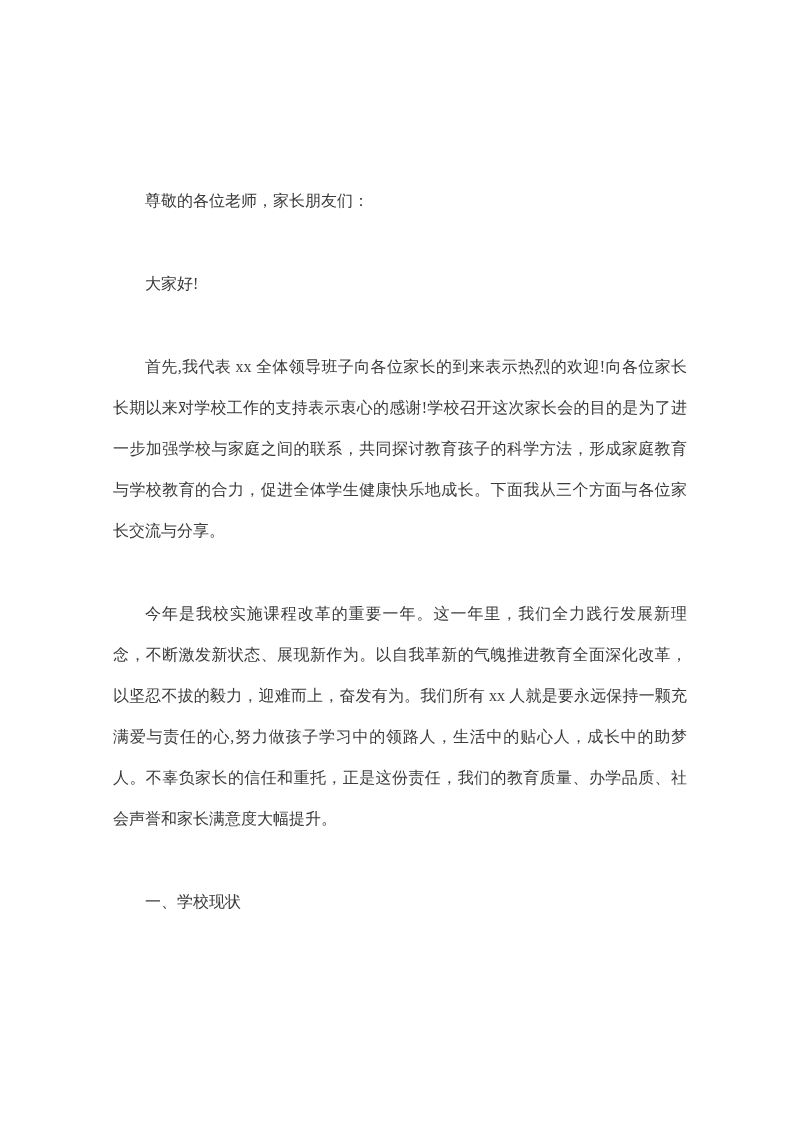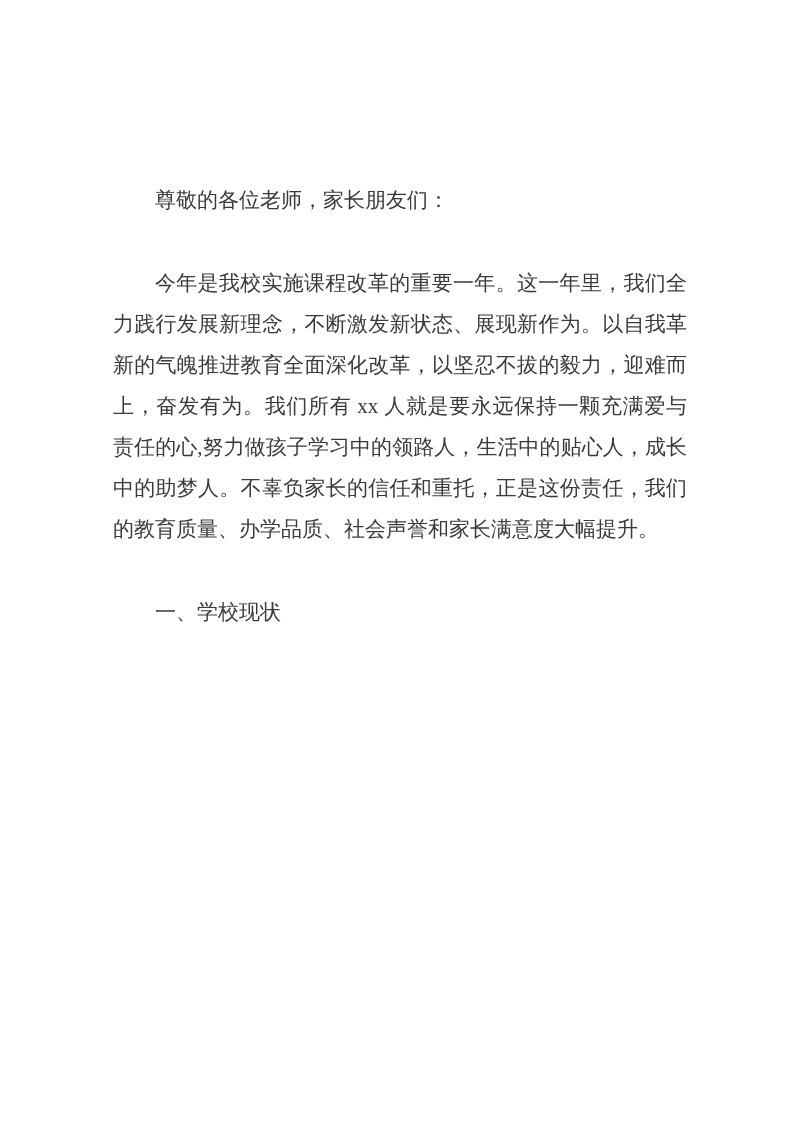--- a/index.html
+++ b/index.html
@@ -16,28 +16,30 @@
     box-sizing: border-box;
     width: 793px;
     height: 1122px;
     padding: 180px 106px 0 113px;
     background: #ffffff;
     color: #3a3a3a;
     font-family: "Liberation Serif", "DejaVu Serif", serif;
   }
   .para {
     margin: 0 0 42px 0;
-    font-size: 21px;
+    font-size: 16px;
     line-height: 41px;
     text-indent: 2em;
     text-align: justify;
     font-weight: normal;
     word-break: break-all;
   }
 </style>
 </head>
 <body>
 
 <div class="page" style="background: rgb(255, 255, 255); color: rgb(58, 58, 58);">
   <p class="para">尊敬的各位老师，家长朋友们：</p>
+  <p class="para">大家好!</p>
+  <p class="para">首先,我代表 xx 全体领导班子向各位家长的到来表示热烈的欢迎!向各位家长长期以来对学校工作的支持表示衷心的感谢!学校召开这次家长会的目的是为了进一步加强学校与家庭之间的联系，共同探讨教育孩子的科学方法，形成家庭教育与学校教育的合力，促进全体学生健康快乐地成长。下面我从三个方面与各位家长交流与分享。</p>
   <p class="para">今年是我校实施课程改革的重要一年。这一年里，我们全力践行发展新理念，不断激发新状态、展现新作为。以自我革新的气魄推进教育全面深化改革，以坚忍不拔的毅力，迎难而上，奋发有为。我们所有 xx 人就是要永远保持一颗充满爱与责任的心,努力做孩子学习中的领路人，生活中的贴心人，成长中的助梦人。不辜负家长的信任和重托，正是这份责任，我们的教育质量、办学品质、社会声誉和家长满意度大幅提升。</p>
   <p class="para">一、学校现状</p>
 </div>
 
 </body></html>

